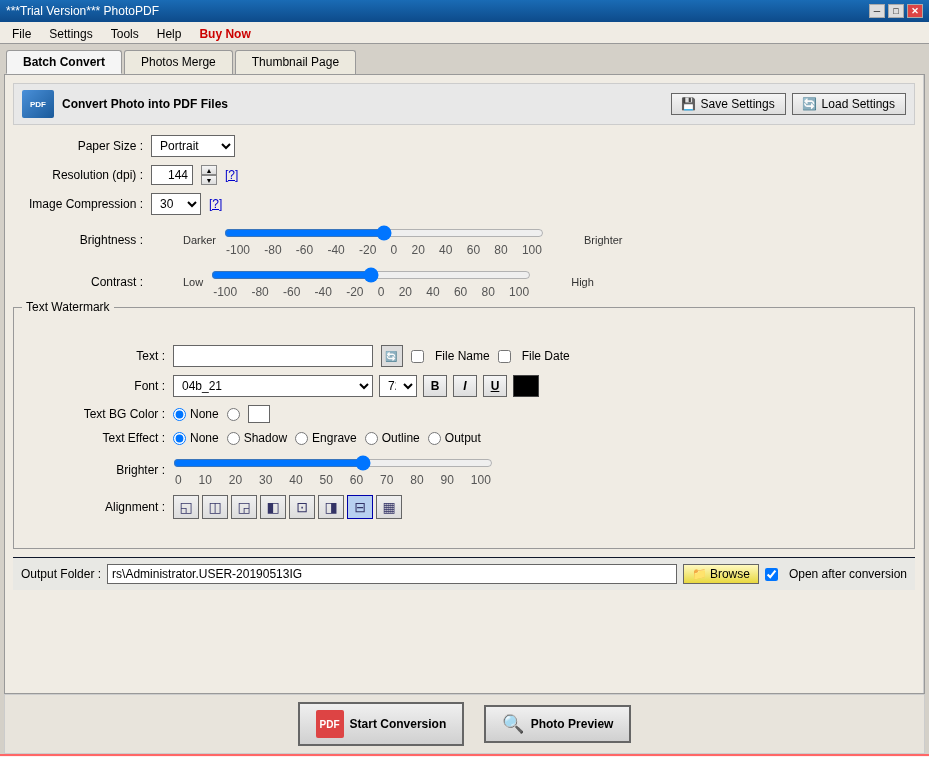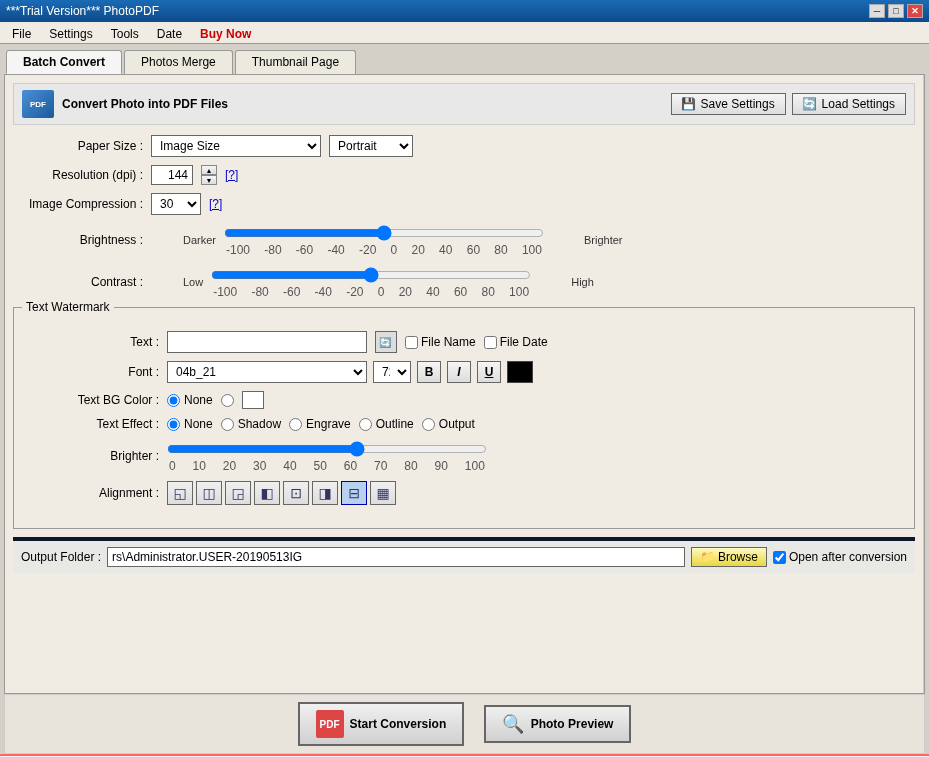--- a/index.html
+++ b/index.html
@@ -200,21 +200,21 @@
       width: 320px;
       margin-left: 0;
       font-size: 9px;
       color: #555;
       padding: 0 2px;
     }
 
     
     .watermark-section {
       border: 1px solid #999;
-      padding: 15px;
+      padding: 21px;
       margin-bottom: 8px;
       position: relative;
     }
     .watermark-title {
       position: absolute;
       top: -8px;
       left: 8px;
       background: #f0ece4;
       padding: 0 4px;
       font-size: 12px;
@@ -280,21 +280,21 @@
     }
     .align-btn.active { background: #b8d0f0; border-color: #0000aa; }
 
     
     .output-row {
       display: flex;
       align-items: center;
       gap: 6px;
       padding: 6px 8px;
       background: #e8e8e4;
-      border-top: 4px solid #0f172a;
+      border-top: 1px solid #0f172a;
     }
     .output-path {
       flex: 1;
       border: 1px solid #666;
       background: white;
       padding: 2px 4px;
       overflow: hidden;
       white-space: nowrap;
       font-size: 11px;
     }
@@ -348,21 +348,21 @@
       gap: 8px;
       font-size: 13px;
       color: #cc0000;
       font-weight: bold;
       height: 32px;
     }
 
     .checkbox-label {
       display: flex;
       align-items: center;
-      gap: 3px;
+      gap: 11px;
       font-size: 12px;
       cursor: pointer;
     }
 
     .dpi-spin {
       display: flex;
       flex-direction: column;
       gap: 0;
     }
     .spin-btn {
@@ -383,21 +383,21 @@
     <div class="tb-btn min">─</div>
     <div class="tb-btn max">□</div>
     <div class="tb-btn close">✕</div>
   </div>
 </div>
 
 <div class="menu-bar">
   <span class="menu-item">File</span>
   <span class="menu-item">Settings</span>
   <span class="menu-item">Tools</span>
-  <span class="menu-item">Date</span>
+  <span class="menu-item">Help</span>
   <span class="menu-item buy-now">Buy Now</span>
 </div>
 
 <div class="tab-bar">
   <div class="tab active">Batch Convert</div>
   <div class="tab">Photos Merge</div>
   <div class="tab">Thumbnail Page</div>
 </div>
 
 <div class="main-area">
@@ -418,27 +418,20 @@
         </button>
         <button class="settings-btn">
           <span>🔄</span>
           <span>Load Settings</span>
         </button>
       </div>
     </div>
 
     <div class="form-row">
       <span class="form-label">Paper Size :</span>
-      <select class="paper-size-select">
-        <option>Image Size</option>
-        <option>A4</option>
-        <option>Letter</option>
-        <option>Legal</option>
-        <option>A3</option>
-      </select>
       <select class="orientation-select">
         <option>Portrait</option>
         <option>Landscape</option>
       </select>
     </div>
 
     <div class="form-row">
       <span class="form-label">Resolution (dpi) :</span>
       <input type="text" class="dpi-input" value="144" style="">
       <div class="dpi-spin">
@@ -502,21 +495,21 @@
               <span>100</span>
           </div>
         </div>
         <span class="slider-end-label">High</span>
       </div>
     </div>
 
     <div class="watermark-section">
       <span class="watermark-title">Text Watermark</span>
 
-      <div class="form-row" style="margin-top:8px;">
+      <div class="form-row" style="margin-top:16px;">
         <span class="form-label">Text :</span>
         <input type="text" class="text-input-box" style="">
         <button style="width:22px;height:22px;border:1px solid #666;background:#ddd;cursor:pointer;font-size:10px;">🔄</button>
         <label class="checkbox-label">
           <input type="checkbox" style="">
           <span>File Name</span>
         </label>
         <label class="checkbox-label">
           <input type="checkbox" style="">
           <span>File Date</span>

